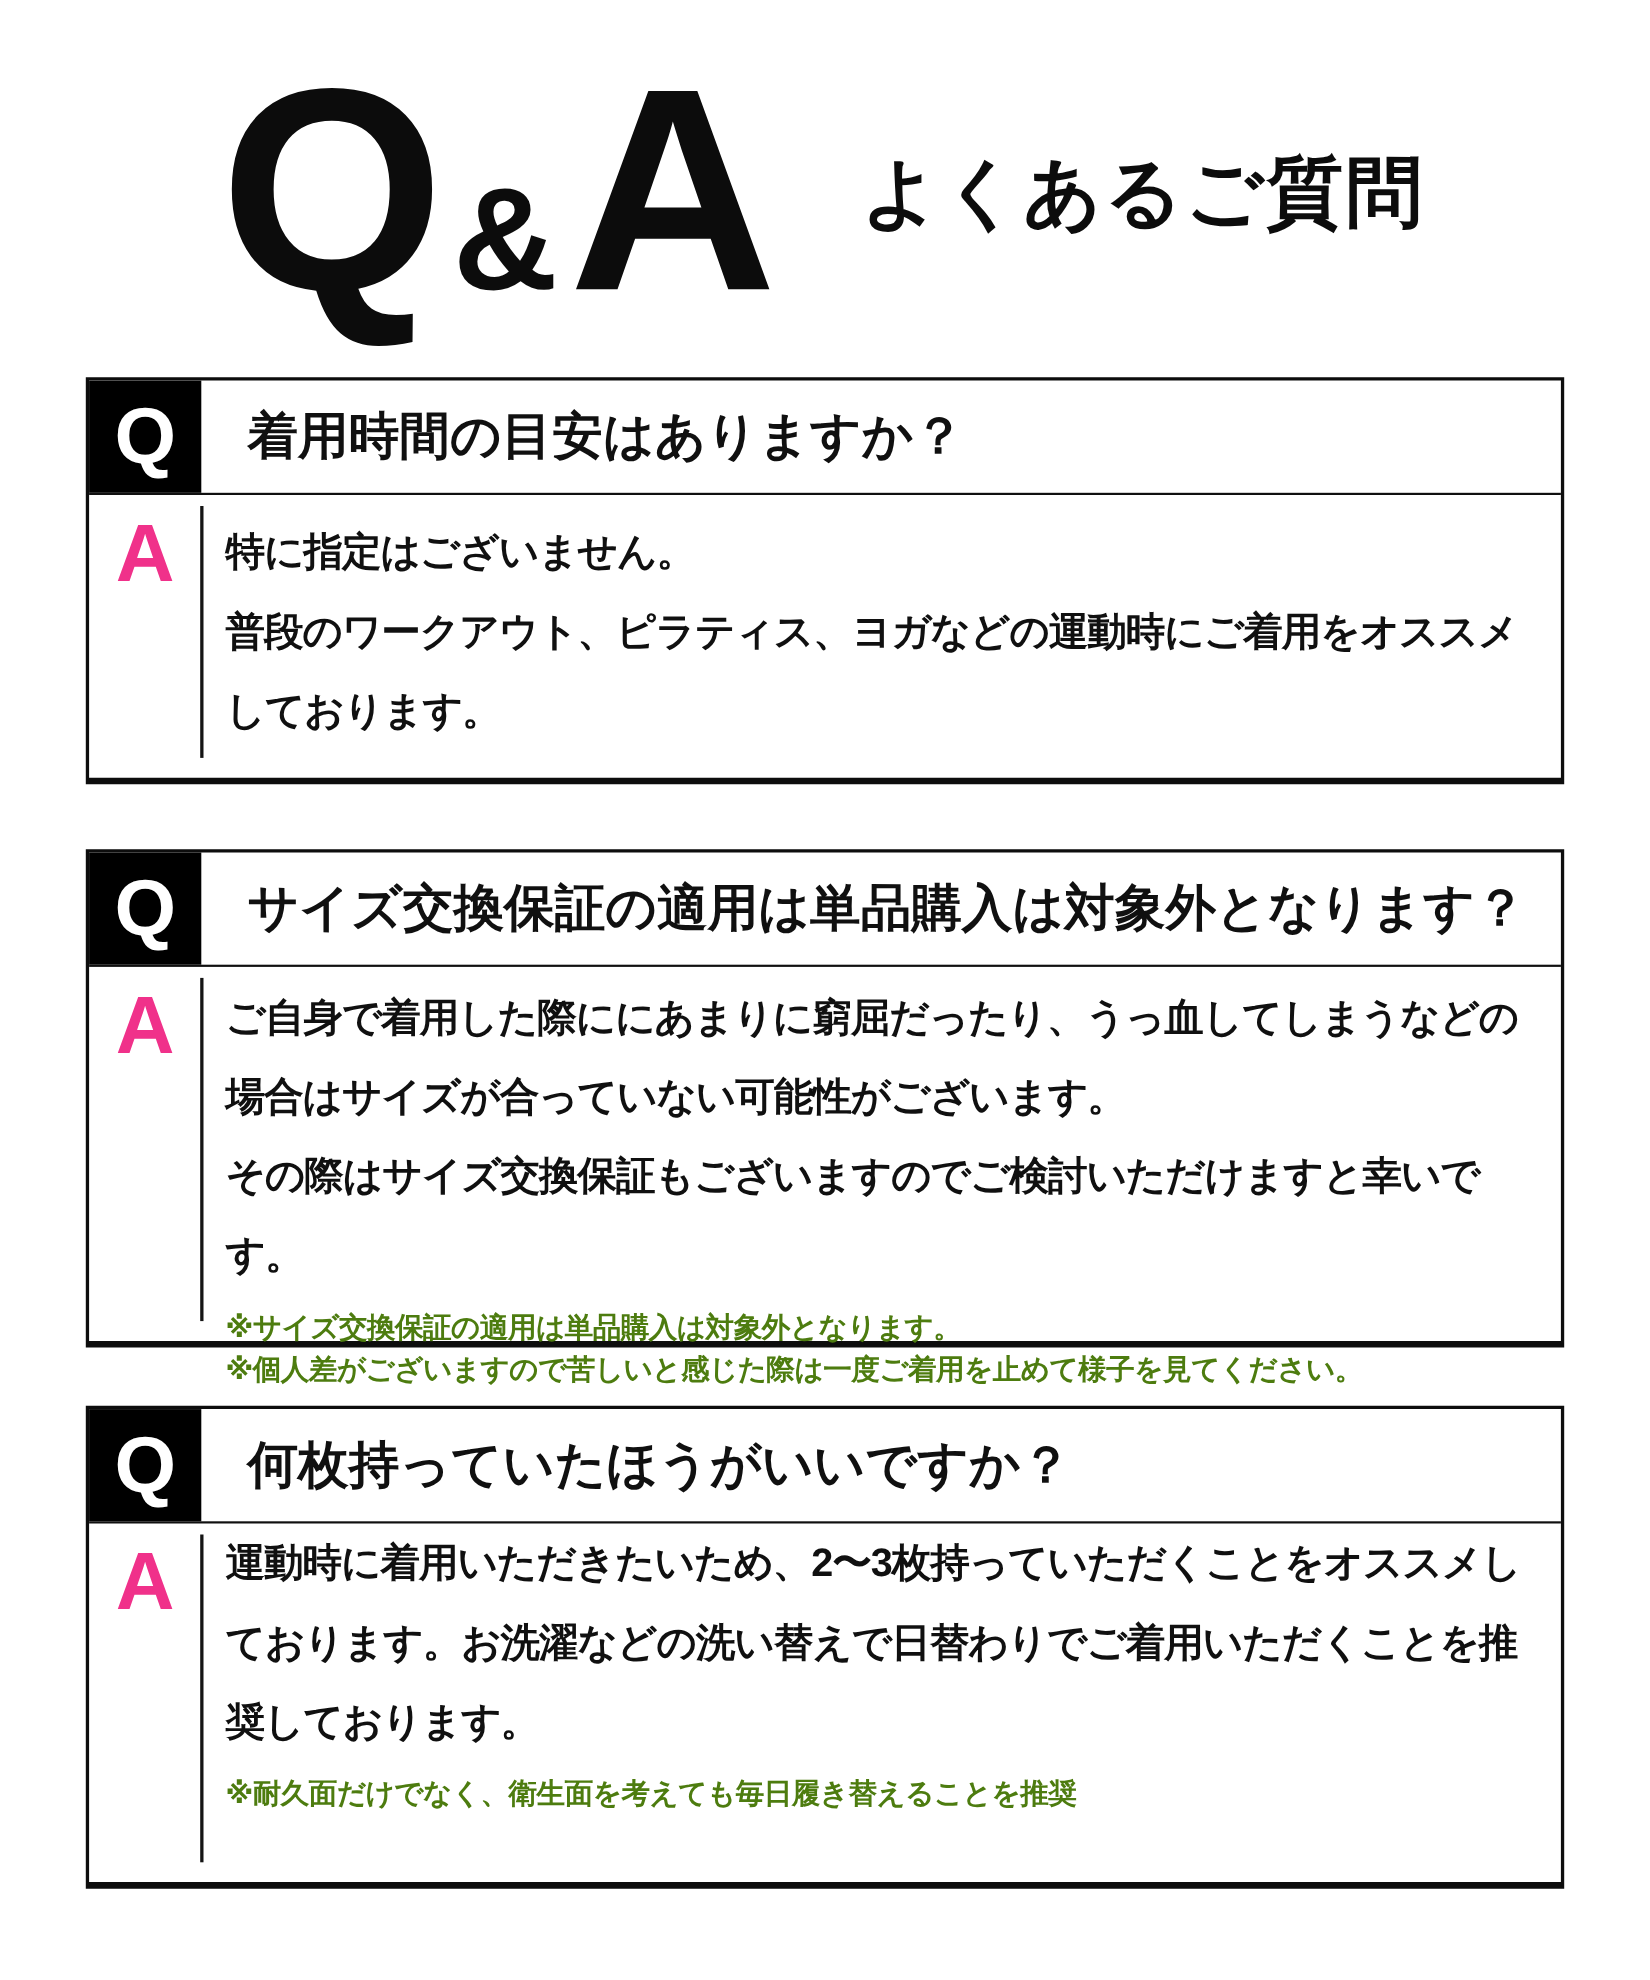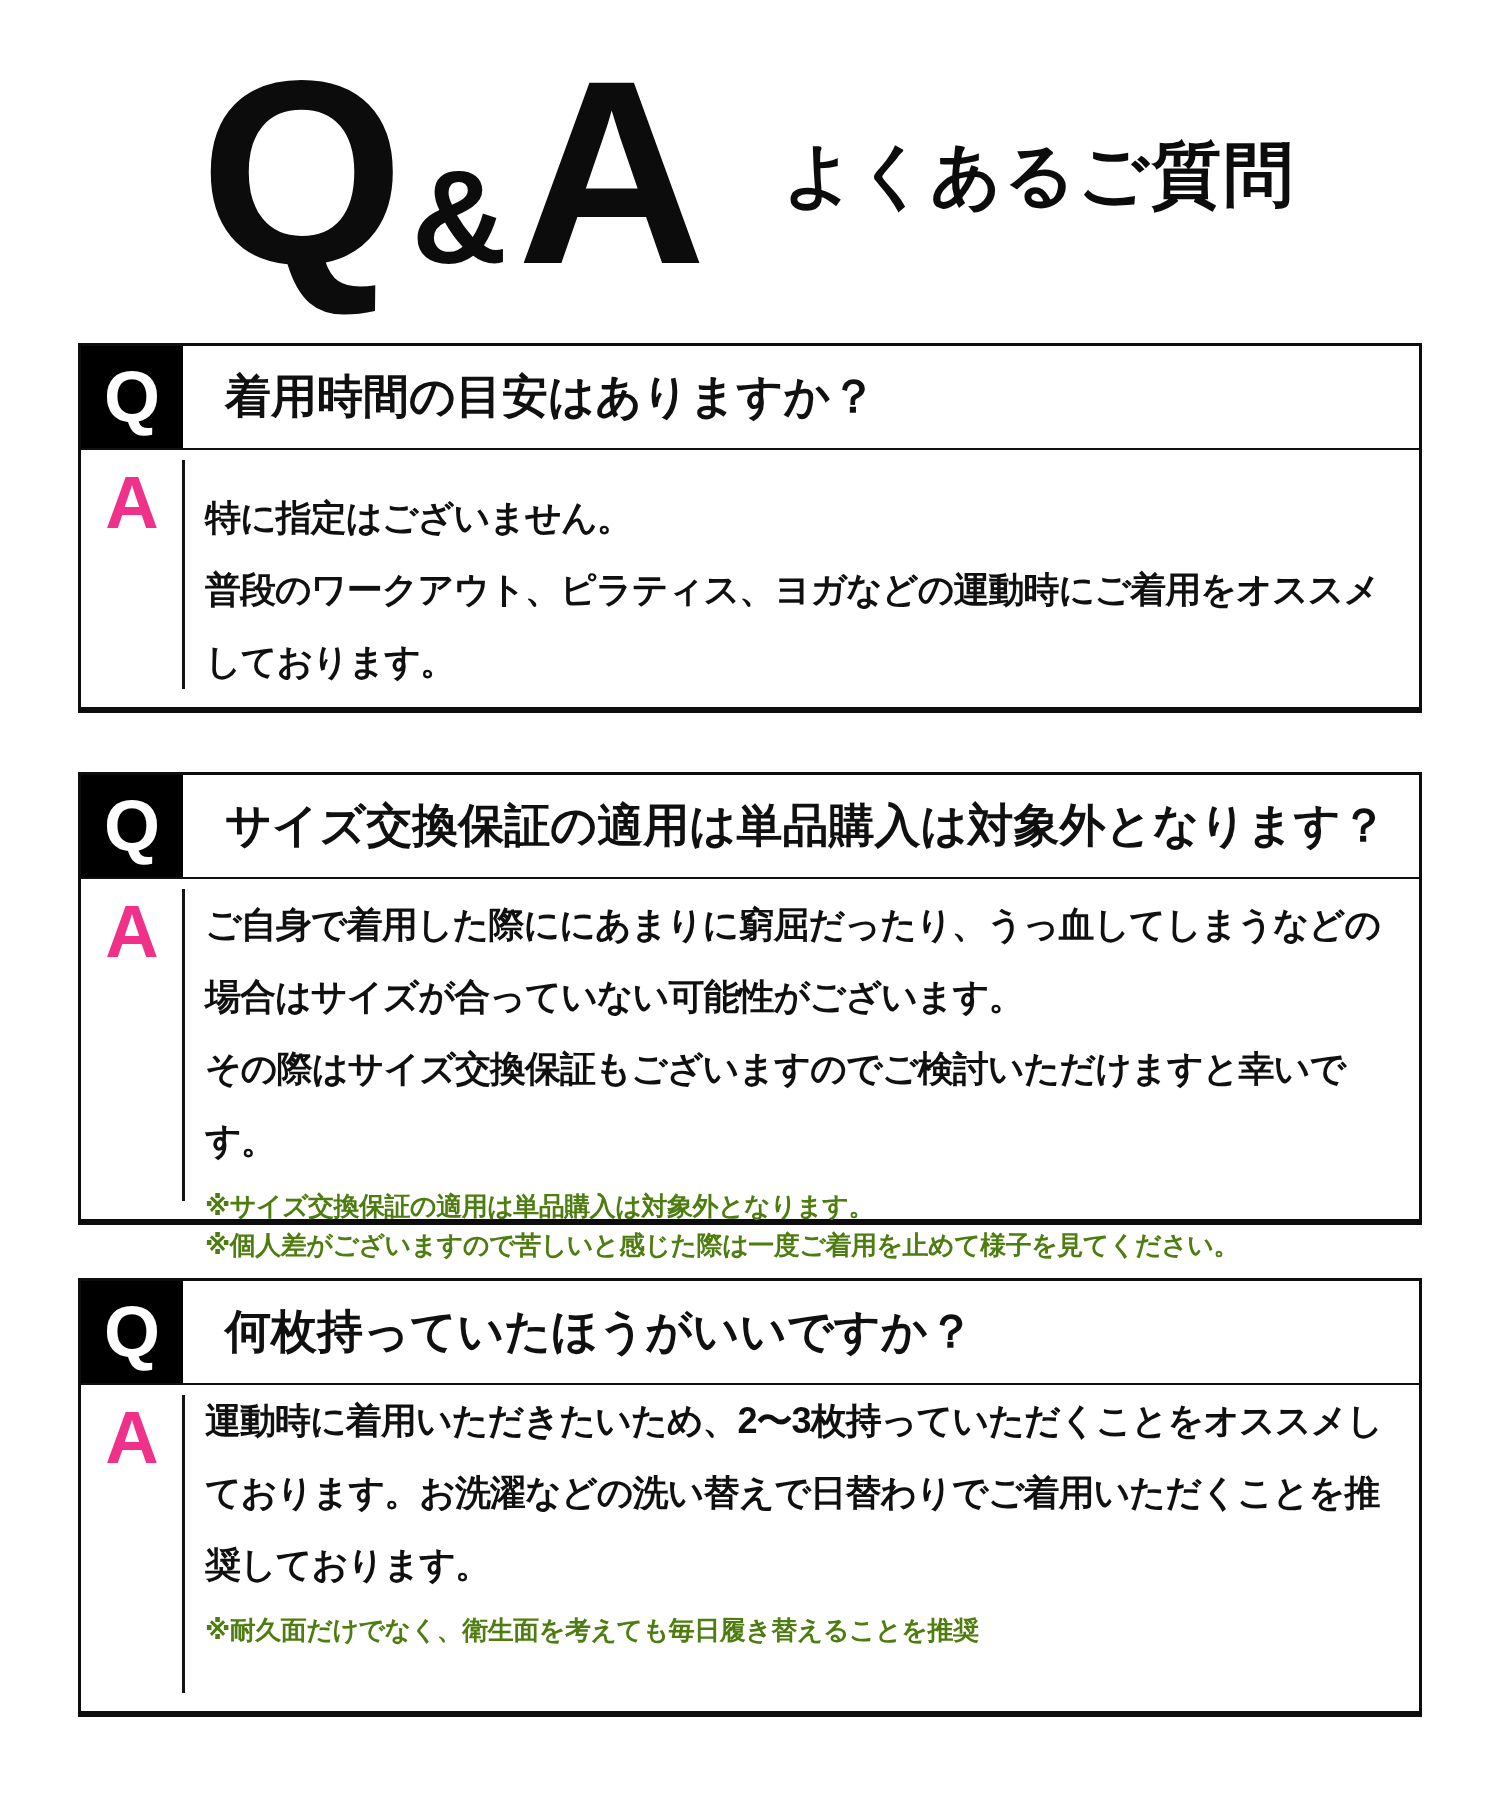--- a/index.html
+++ b/index.html
@@ -108,21 +108,21 @@
     position:absolute;
     left:101px;
     top:10px;
     bottom:18px;
     width:3px;
     background:#141414;
   }
   .a-content {
     padding:0 34px 0 124px;
   }
-  .b1 .a-content { padding-top:32px; }
+  .b1 .a-content { padding-top:16px; }
   .b2 .a-content { padding-top:10px; }
   .b3 .a-content { }
 
   .answer {
     font-size:36px;
     font-weight:700;
     line-height:72px;
     letter-spacing:-1px;
     white-space:pre-line;
     color:#101010;

